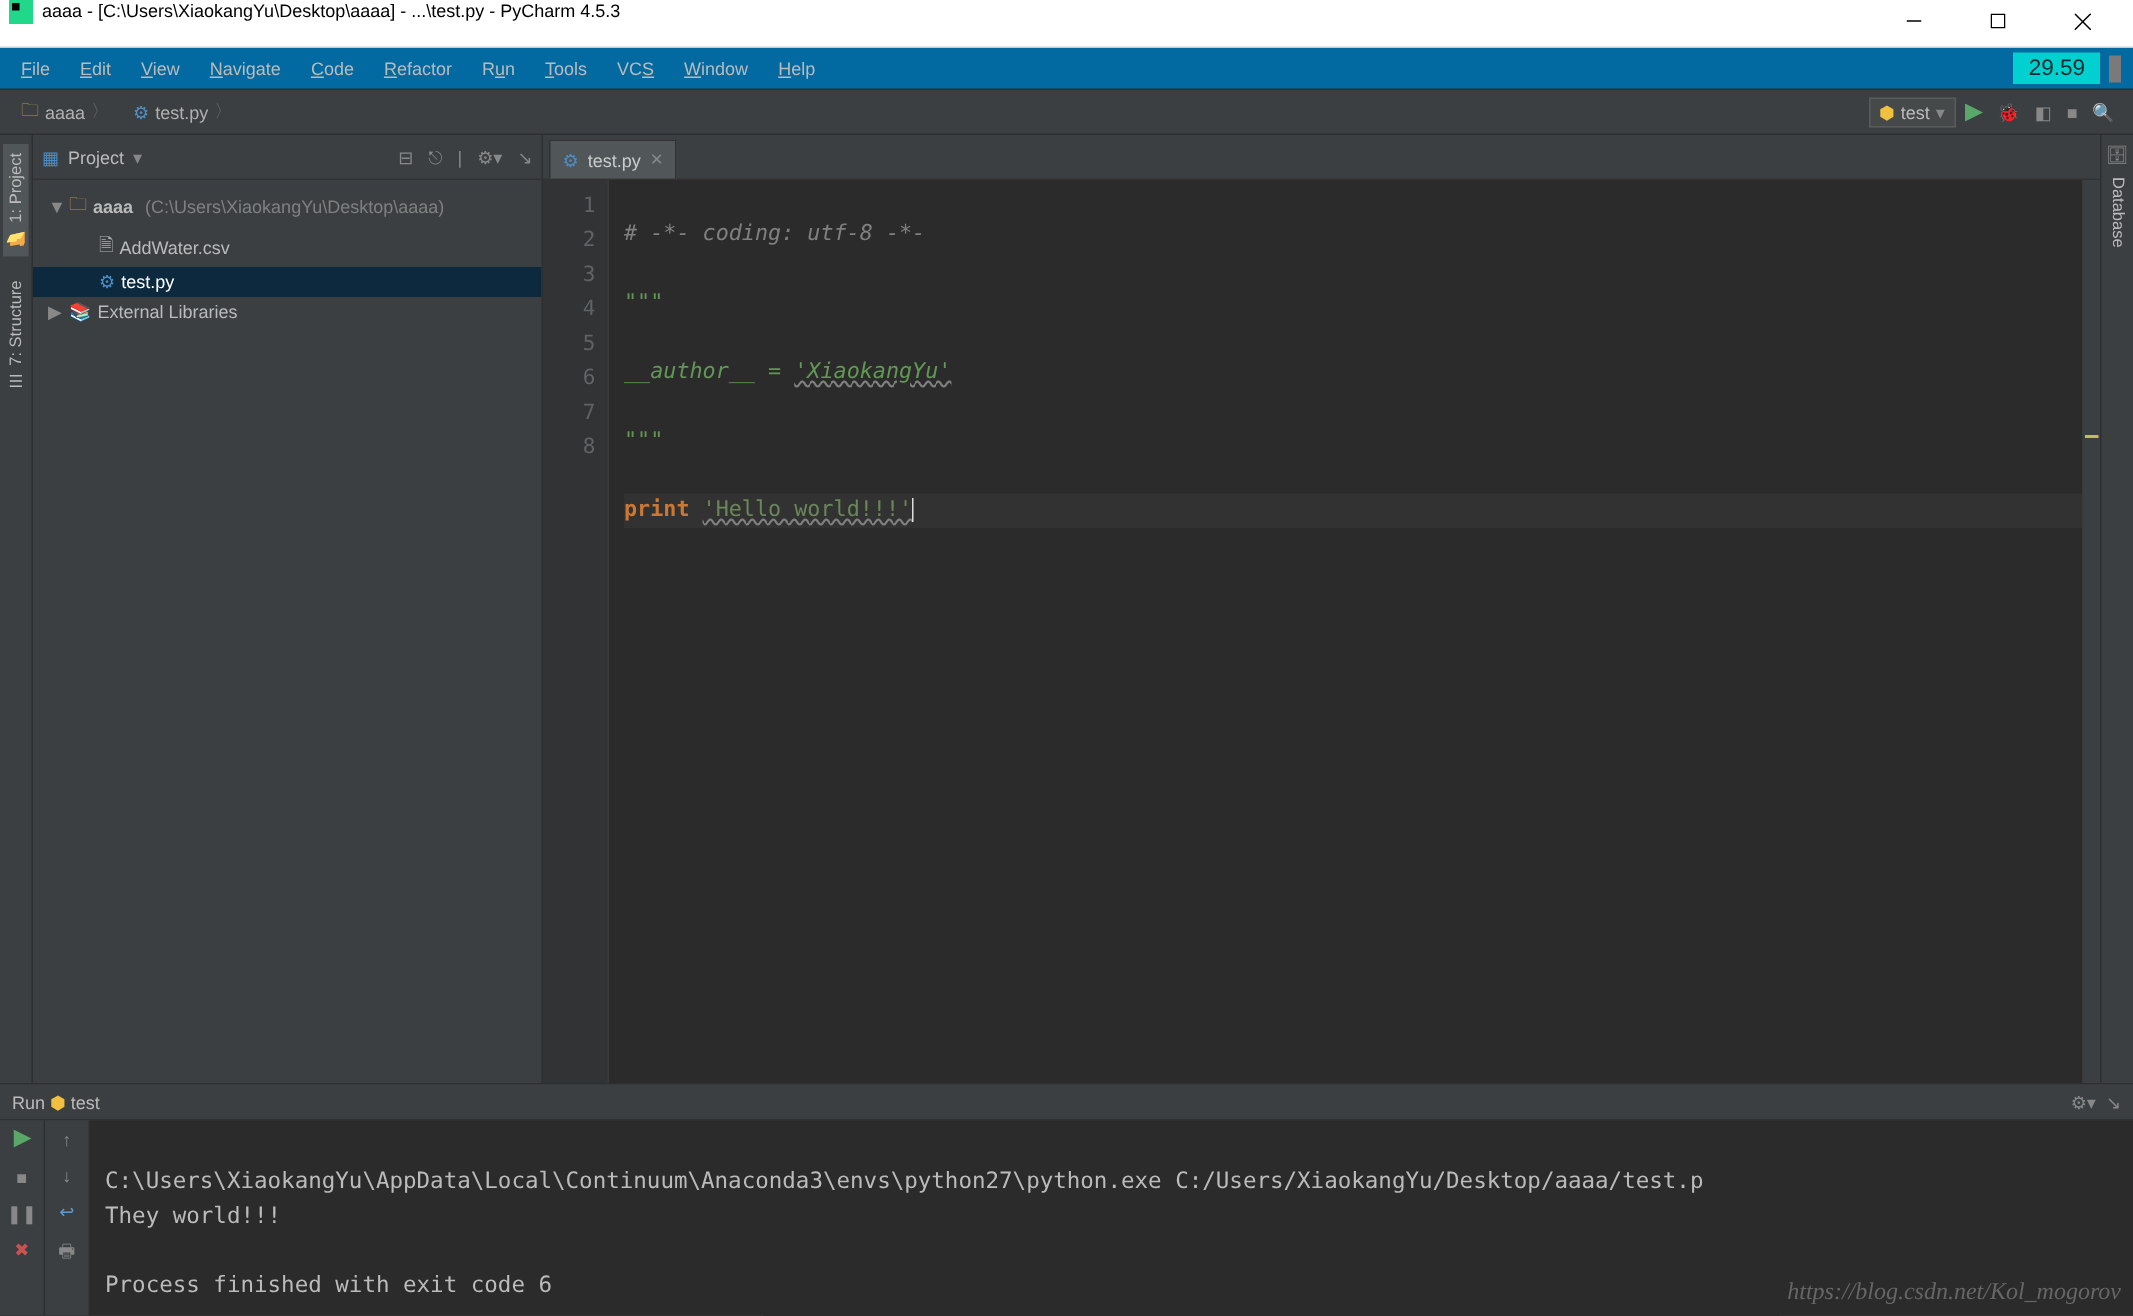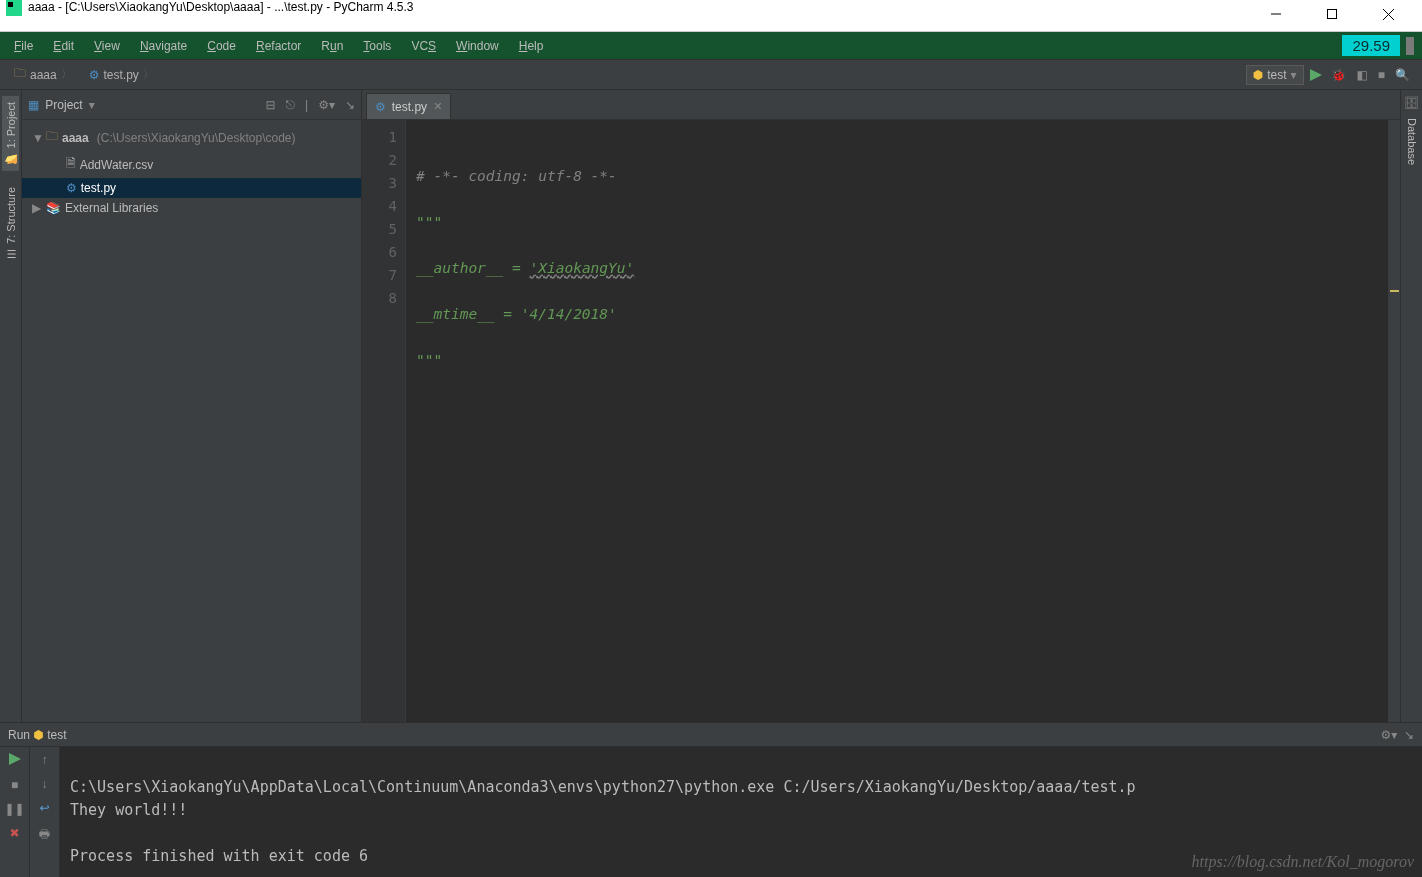--- a/index.html
+++ b/index.html
@@ -22,21 +22,21 @@
   align-items: flex-start;
   padding: 0 6px 0 6px;
   border-bottom: 1px solid #ccc;
 }
 .titlebar .icon { width:16px; height:16px; margin-right:6px;}
 .titlebar .title { flex:1; font-size:12px; color:#000;}
 .winbtns { display:flex; gap:16px; align-items:center; padding-right:8px;}
 .winbtn { width:40px; height:28px; display:flex; align-items:center; justify-content:center; color:#000;}
 
 .menubar {
-  background: #14532d;
+  background: #0369a1;
   color:#bbbbbb;
   height:28px;
   display:flex;
   align-items:center;
   padding:0 4px;
   border-bottom:1px solid #2d2f30;
 }
 .menubar .menuitem { padding:4px 10px; cursor:default; }
 .menubar .menuitem .ul { text-decoration: underline; }
 .menubar .spacer { flex:1; }
@@ -97,21 +97,21 @@
 .treerow .twisty{ width:10px; color:#888;}
 .treerow .fname{white-space:nowrap;}
 .treerow .dim{color:#808080; margin-left:4px;}
 
 .editorcol{ flex:1; display:flex; flex-direction:column; min-width:0;}
 .tabbar{ height:30px; background:#3c3f41; display:flex; align-items:flex-end; border-bottom:1px solid #323232; padding-left:4px;}
 .edtab{ background:#515658; border:1px solid #323232; border-bottom:none; height:26px; display:flex; align-items:center; gap:6px; padding:0 8px; color:#cccccc;}
 .edtab .close{color:#888; font-size:11px;}
 .edbody{ flex:1; display:flex; background:#2b2b2b; min-height:0; position:relative;}
 .gutter{ width:44px; background:#313335; color:#606366; text-align:right; padding:6px 8px 6px 0; font-family:"Consolas","Menlo",monospace; font-size:14px; line-height:23px; border-right:1px solid #3a3a3a;}
-.codes{ flex:1; padding:22px 0 6px 10px; font-family:"Consolas","Menlo",monospace; font-size:14.5px; line-height:23px; white-space:pre; overflow:hidden;}
+.codes{ flex:1; padding:2px 0 6px 10px; font-family:"Consolas","Menlo",monospace; font-size:14.5px; line-height:23px; white-space:pre; overflow:hidden;}
 .codes .line{ height:23px; }
 .codes .line.cur{ background:#323232; }
 .c-comm{ color:#808080; font-style:italic;}
 .c-doc{ color:#629755; font-style:italic;}
 .c-kw{ color:#cc7832; font-weight:bold;}
 .c-str{ color:#6a8759;}
 .c-warn{ text-decoration: underline wavy #808080;}
 .cursor{ border-left:1px solid #ddd; display:inline-block; height:16px; vertical-align:middle;}
 .rightstripe{ width:12px; background:#3c3f41; border-left:1px solid #3a3a3a; position:relative;}
 .rightstripe .mark{ position:absolute; left:1px; right:1px; height:2px; background:#cbba5b;}
@@ -232,21 +232,21 @@
         <span>|</span>
         <span>⚙▾</span>
         <span>↘</span>
       </div>
     </div>
     <div class="tree">
       <div class="treerow">
         <span class="twisty">▼</span>
         <span class="folder-icon">🗀</span>
         <span class="fname" style="font-weight:bold">aaaa</span>
-        <span class="dim">(C:\Users\XiaokangYu\Desktop\code)</span>
+        <span class="dim">(C:\Users\XiaokangYu\Desktop\aaaa)</span>
       </div>
       <div class="treerow">
         <span class="ind2"></span>
         <span class="csv-icon">🗎</span>
         <span class="fname">AddWater.csv</span>
       </div>
       <div class="treerow sel">
         <span class="ind2"></span>
         <span class="py-icon">⚙</span>
         <span class="fname">test.py</span>
@@ -275,22 +275,22 @@
         <div>4</div>
         <div>5</div>
         <div>6</div>
         <div>7</div>
         <div>8</div>
       </div>
       <div class="codes">
 <div class="line"><span class="c-comm"># -*- coding: utf-8 -*-</span></div>
 <div class="line"><span class="c-doc">"""</span></div>
 <div class="line"><span class="c-doc">__author__ = </span><span class="c-doc c-warn">'XiaokangYu'</span></div>
-<div class="line"><span class="c-doc">__mtime__ = </span><span class="c-doc">'4/14/2018'</span></div>
 <div class="line"><span class="c-doc">"""</span></div>
+<div class="line cur"><span class="c-kw">print</span><span> </span><span class="c-str c-warn">'Hello world!!!'</span><span class="cursor"></span></div>
       </div>
       <div class="rightstripe">
         <div class="mark" style="top:170px;"></div>
       </div>
     </div>
   </div>
 
   <div class="rightgutter">
     <span style="color:#888">🗄</span>
     <div class="vlabel">Database</div>

